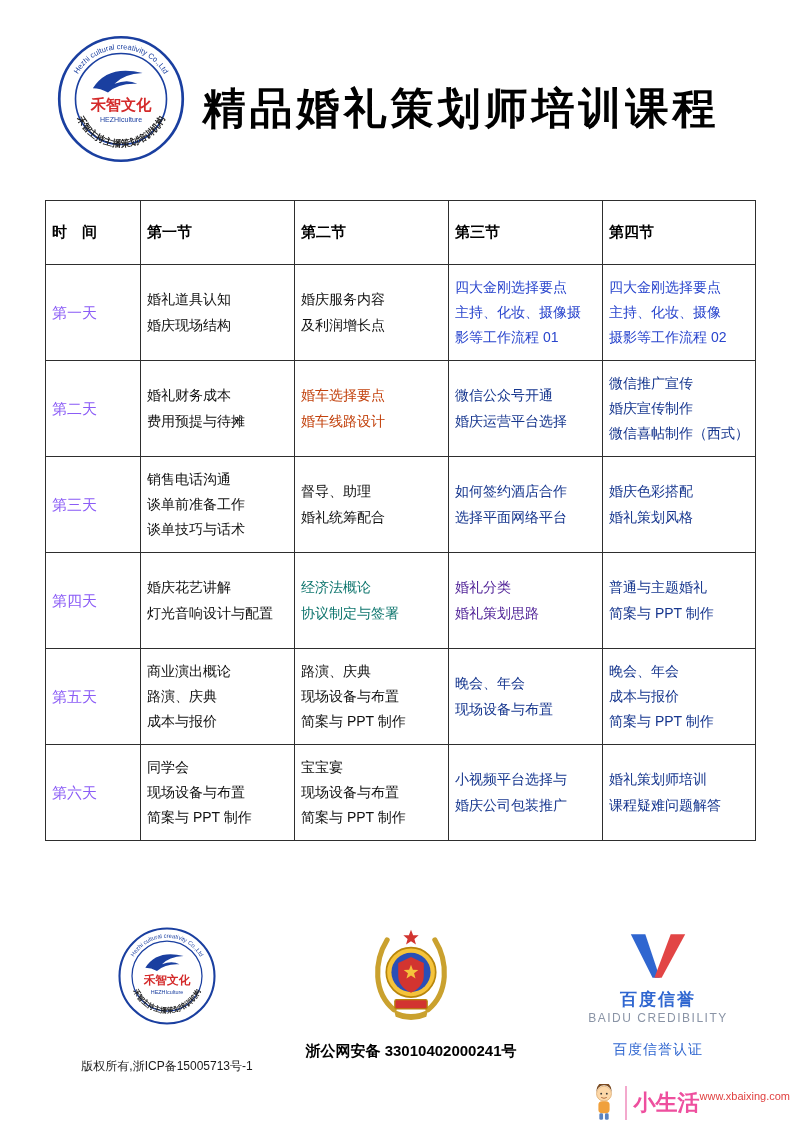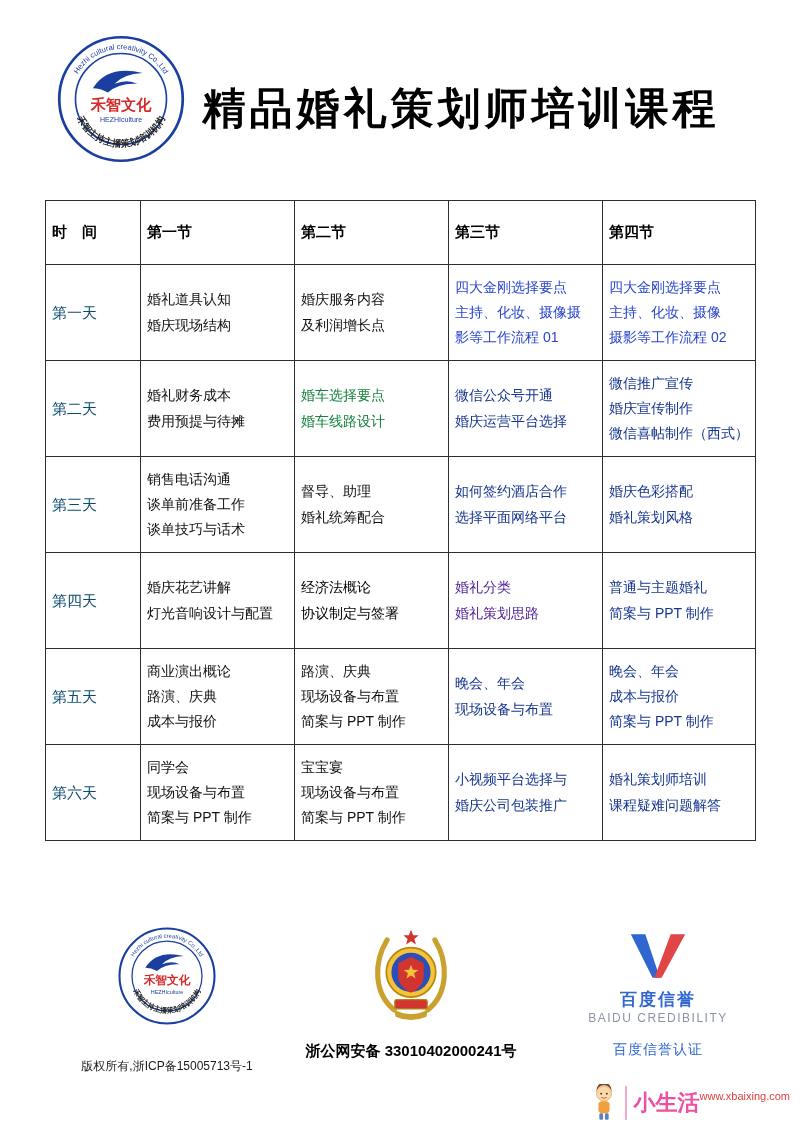--- a/index.html
+++ b/index.html
@@ -19,21 +19,21 @@
   }
   
   .course-table {
     position: absolute; left: 45px; top: 200px; width: 710px;
     border-collapse: collapse; table-layout: fixed; text-align: left;
     background: #fff;
   }
   .course-table th, .course-table td { border: 1px solid #2e2e2e; padding: 4px 6px; vertical-align: middle; }
   .course-table thead th { height: 64px; font-size: 15px; font-weight: bold; color: #000; }
   .course-table tbody td { height: 96px; font-size: 14px; line-height: 1.8; }
-  .course-table tbody td.day { font-size: 15px; color: #0c4a6e; }
+  .course-table tbody td.day { font-size: 15px; color: #8b5cf6; }
   
   .footer-block { position: absolute; text-align: center; }
   .fb-left   { left: 72px;  top: 926px; width: 190px; }
   .fb-center { left: 296px; top: 928px; width: 230px; }
   .fb-right  { left: 570px; top: 932px; width: 176px; }
   .badge-svg { width: 90px; height: 98px; }
   .baidu-svg { width: 58px; height: 48px; }
   .icp-text    { margin-top: 28px; font-size: 12px; color: #1a1a1a; }
   .police-text { margin-top: 12px; font-size: 15px; font-weight: bold; color: #000; }
   .baidu-cn    { margin-top: 4px; font-size: 17px; font-weight: bold; color: #2f66d0; letter-spacing: 2px; }
@@ -89,35 +89,35 @@
         <tr>
           <td class="day">第一天</td>
           <td class="cell" style="color: rgb(16, 16, 16);">婚礼道具认知<br>婚庆现场结构</td>
           <td class="cell" style="color: rgb(16, 16, 16);">婚庆服务内容<br>及利润增长点</td>
           <td class="cell" style="color: rgb(41, 69, 205);">四大金刚选择要点<br>主持、化妆、摄像摄<br>影等工作流程 01</td>
           <td class="cell" style="color: rgb(41, 69, 205);">四大金刚选择要点<br>主持、化妆、摄像<br>摄影等工作流程 02</td>
         </tr>
         <tr>
           <td class="day">第二天</td>
           <td class="cell" style="color: rgb(16, 16, 16);">婚礼财务成本<br>费用预提与待摊</td>
-          <td class="cell" style="color: #15803d;">婚车选择要点<br>婚车线路设计</td>
+          <td class="cell" style="color: #c2410c;">婚车选择要点<br>婚车线路设计</td>
           <td class="cell" style="color: rgb(22, 54, 142);">微信公众号开通<br>婚庆运营平台选择</td>
           <td class="cell" style="color: rgb(22, 54, 142);">微信推广宣传<br>婚庆宣传制作<br>微信喜帖制作（西式）</td>
         </tr>
         <tr>
           <td class="day">第三天</td>
           <td class="cell" style="color: rgb(16, 16, 16);">销售电话沟通<br>谈单前准备工作<br>谈单技巧与话术</td>
           <td class="cell" style="color: rgb(16, 16, 16);">督导、助理<br>婚礼统筹配合</td>
           <td class="cell" style="color: rgb(22, 54, 142);">如何签约酒店合作<br>选择平面网络平台</td>
           <td class="cell" style="color: rgb(22, 54, 142);">婚庆色彩搭配<br>婚礼策划风格</td>
         </tr>
         <tr>
           <td class="day">第四天</td>
           <td class="cell" style="color: rgb(16, 16, 16);">婚庆花艺讲解<br>灯光音响设计与配置</td>
-          <td class="cell" style="color: #000000;">经济法概论<br>协议制定与签署</td>
+          <td class="cell" style="color: #0f766e;">经济法概论<br>协议制定与签署</td>
           <td class="cell" style="color: #4c1d95;">婚礼分类<br>婚礼策划思路</td>
           <td class="cell" style="color: rgb(22, 54, 142);">普通与主题婚礼<br>简案与 PPT 制作</td>
         </tr>
         <tr>
           <td class="day">第五天</td>
           <td class="cell" style="color: rgb(16, 16, 16);">商业演出概论<br>路演、庆典<br>成本与报价</td>
           <td class="cell" style="color: rgb(16, 16, 16);">路演、庆典<br>现场设备与布置<br>简案与 PPT 制作</td>
           <td class="cell" style="color: rgb(22, 54, 142);">晚会、年会<br>现场设备与布置</td>
           <td class="cell" style="color: rgb(22, 54, 142);">晚会、年会<br>成本与报价<br>简案与 PPT 制作</td>
         </tr>

